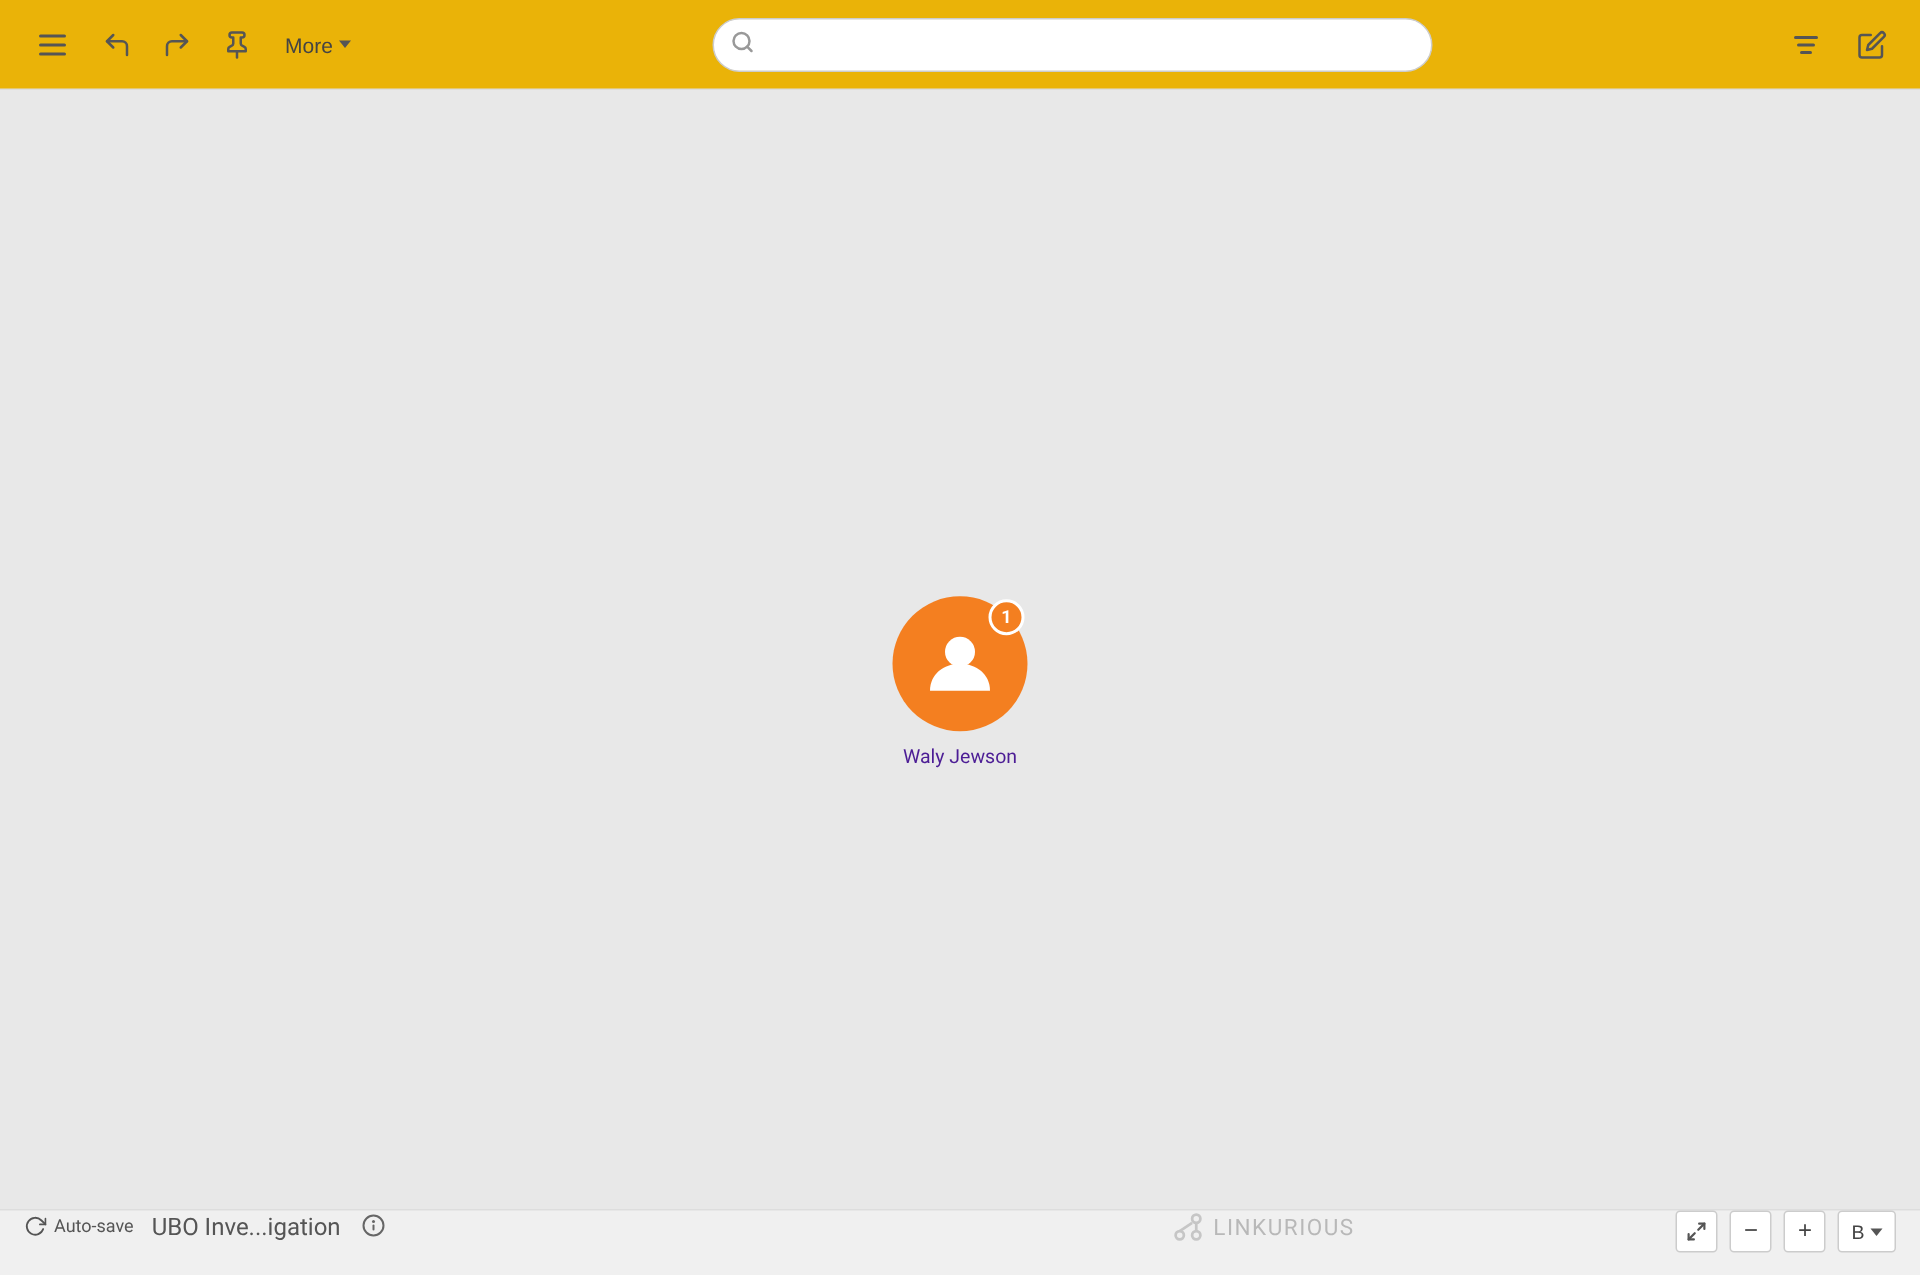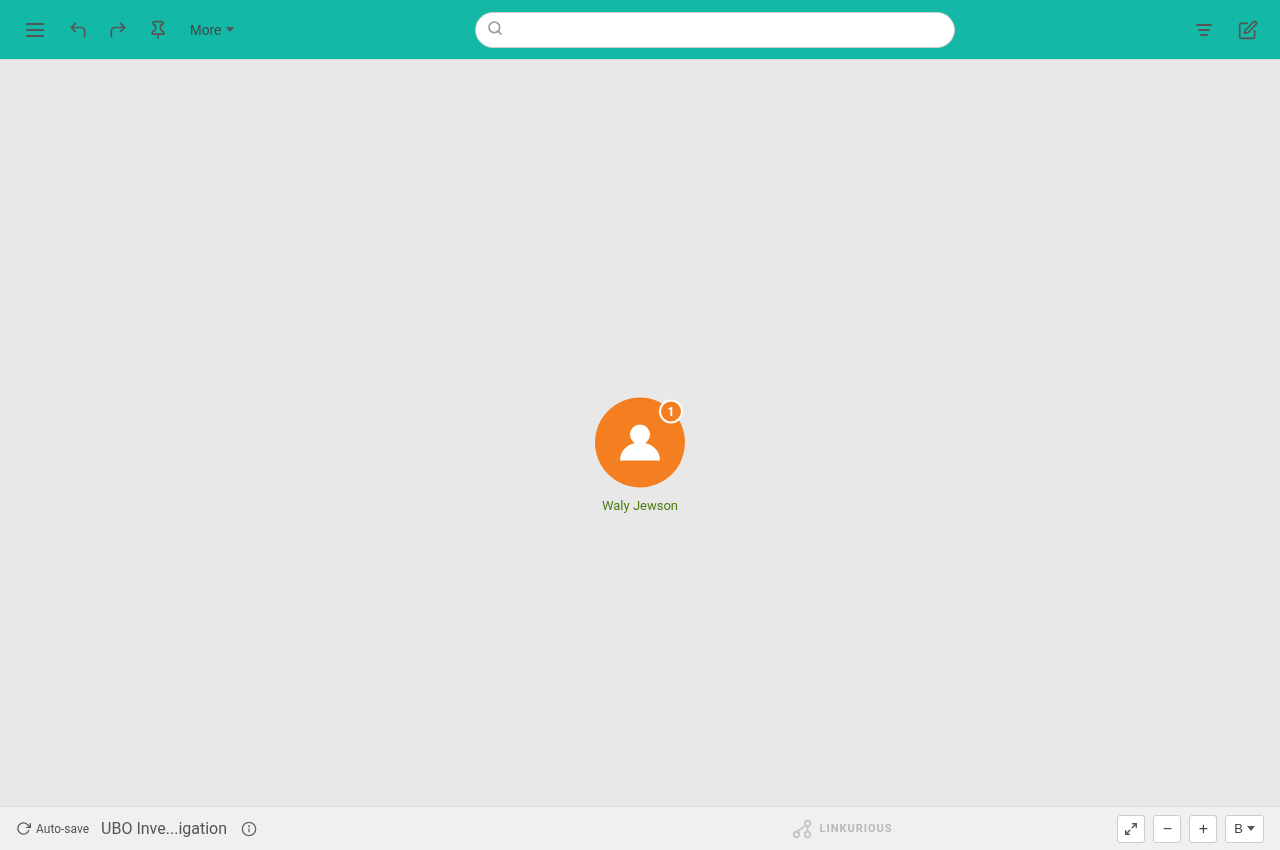--- a/index.html
+++ b/index.html
@@ -11,21 +11,21 @@
       font-family: -apple-system, BlinkMacSystemFont, 'Segoe UI', Roboto, sans-serif;
       background: #e8e8e8;
       position: relative;
     }
 
     
     #toolbar {
       position: absolute;
       top: 0; left: 0; right: 0;
       height: 60px;
-      background: #14b8a6;
+      background: #eab308;
       border-bottom: 1px solid #ddd;
       display: flex;
       align-items: center;
       padding: 0 16px;
       gap: 8px;
       z-index: 10;
     }
 
     .toolbar-left {
       display: flex;
@@ -156,33 +156,33 @@
     }
 
     
     .person-svg {
       width: 52px;
       height: 52px;
     }
 
     .node-label {
       font-size: 13px;
-      color: #4d7c0f;
+      color: #4c1d95;
       text-align: center;
     }
 
     
     #bottombar {
       position: absolute;
       bottom: 0; left: 0; right: 0;
       height: 44px;
       background: #f0f0f0;
       border-top: 1px solid #ddd;
       display: flex;
-      align-items: center;
+      align-items: flex-start;
       padding: 0 16px;
       z-index: 10;
     }
 
     .bottom-left {
       display: flex;
       align-items: center;
       gap: 12px;
       flex: 1;
     }
@@ -219,22 +219,22 @@
     }
 
     .linkurious-logo {
       display: flex;
       align-items: center;
       gap: 6px;
       opacity: 0.4;
     }
 
     .logo-text {
-      font-size: 11px;
-      font-weight: bold;
+      font-size: 15px;
+      font-weight: normal;
       letter-spacing: 1px;
       color: #666;
       text-transform: uppercase;
     }
 
     .bottom-right {
       display: flex;
       align-items: center;
       gap: 8px;
     }

